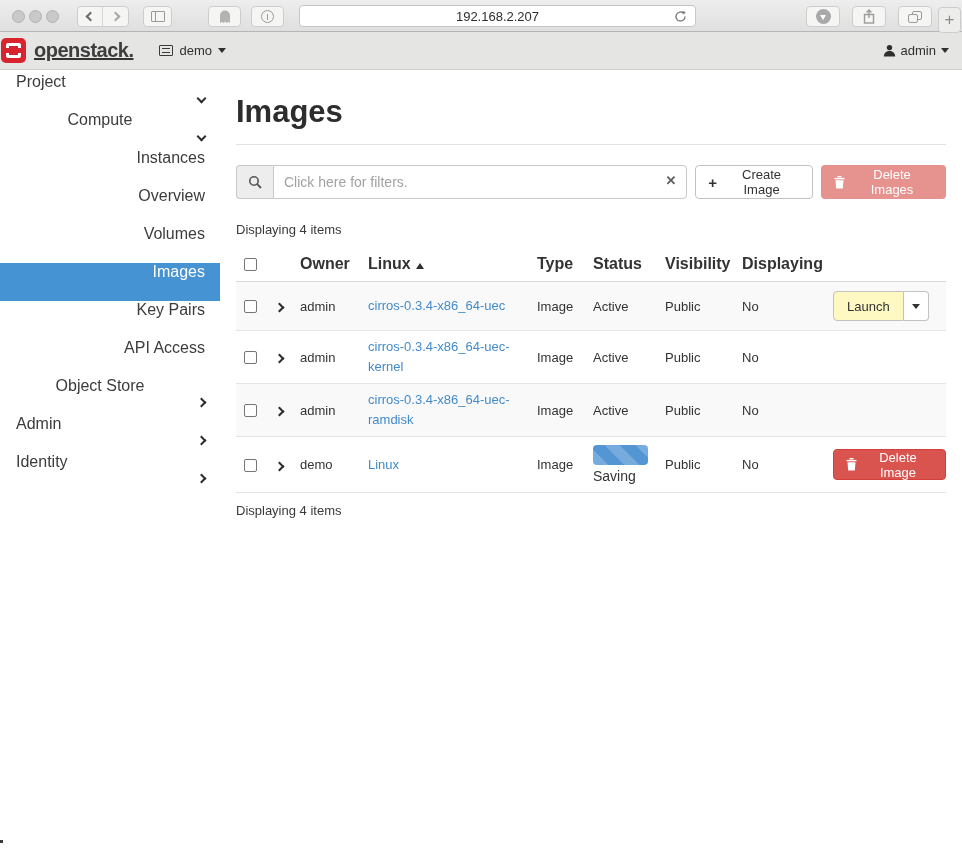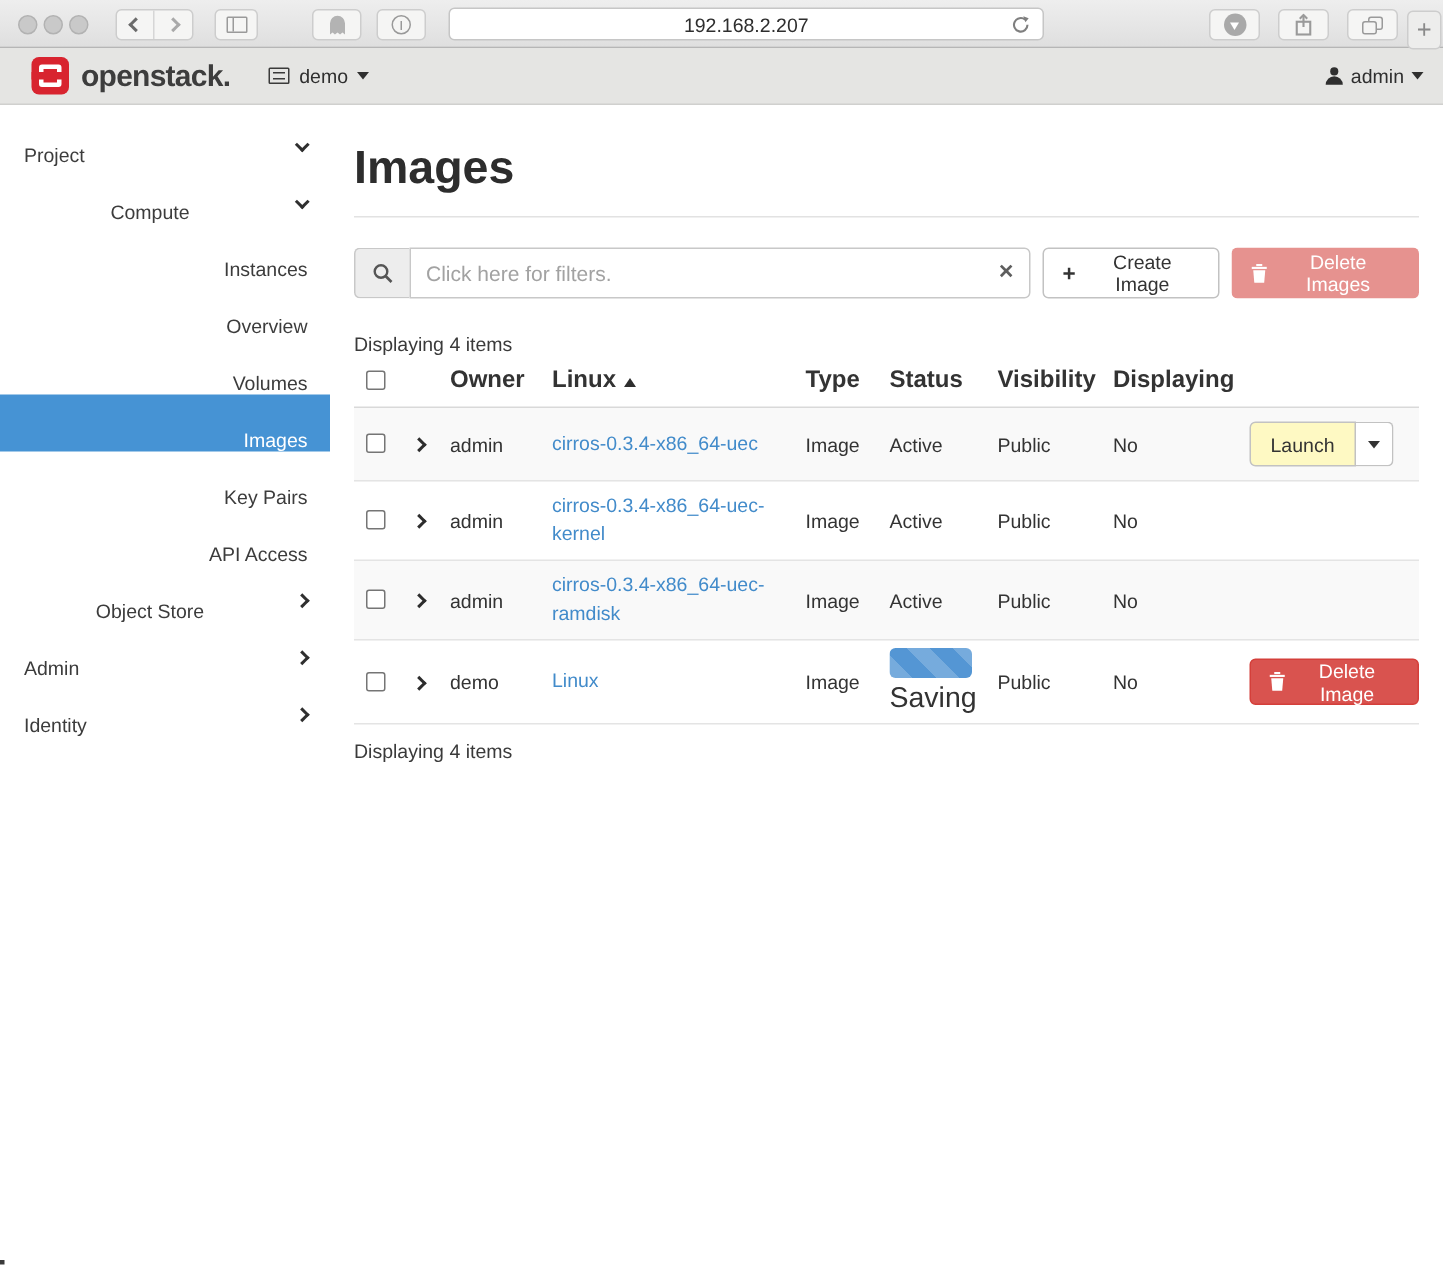--- a/index.html
+++ b/index.html
@@ -34,37 +34,37 @@
   .share-btn { left:852px; width:34px; }
   .tabs-btn { left:898px; width:34px; }
   .tabs-icon { position:relative; width:14px; height:12px; }
   .tabs-icon i { position:absolute; border:1.5px solid #9a9a9a; border-radius:2px; width:10px; height:9px; background:#f5f5f4; }
   .tabs-icon i:first-child { right:0; top:0; }
   .tabs-icon i:last-child { left:0; bottom:0; }
   .newtab-btn { left:938px; width:23px; top:7px; height:26px; color:#8a8a8a; font-size:17px; font-weight:400; background:#ededec; }
 
   
   .os-header { height:38px; background:#e5e5e3; border-bottom:1px solid #d0d0ce; display:flex; align-items:center; }
-  .brand-wrap { display:flex; align-items:flex-end; gap:8px; padding-left:21px; }
+  .brand-wrap { display:flex; align-items:center; gap:8px; padding-left:1px;text-decoration:underline; }
   .logo-mark { position:relative; width:25px; height:25px; background:#d8242f; border-radius:5px; }
   .logo-mark .ring { position:absolute; inset:5px; border:3.5px solid #fff; border-radius:2px; }
   .logo-mark .notch { position:absolute; left:0; right:0; top:50%; height:5px; margin-top:-2.5px; background:#d8242f; }
   .logo-mark .ring::after { content:""; position:absolute; inset:0; }
   .brand-text { font-size:20px; font-weight:700; color:#3d3d3d; letter-spacing:-0.5px; }
   .project-switch { display:flex; align-items:center; gap:6px; margin-left:26px; font-size:13px; color:#2f2f2f; cursor:default; }
   .list-icon { width:14px; height:11px; border:1.5px solid #3a3a3a; border-radius:1px; position:relative; }
   .list-icon::before { content:""; position:absolute; left:2px; right:2px; top:2px; height:1.3px; background:#3a3a3a; }
   .list-icon::after { content:""; position:absolute; left:2px; right:2px; top:5.5px; height:1.3px; background:#3a3a3a; }
   .caret-down { width:0; height:0; border-left:4px solid transparent; border-right:4px solid transparent; border-top:5px solid #2f2f2f; }
   .user-menu { margin-left:auto; margin-right:13px; display:flex; align-items:center; gap:5px; font-size:13px; color:#2f2f2f; }
 
   
   .layout { display:flex; height:743px; }
   .side-nav { width:220px; flex:0 0 220px; padding-top:3px; }
-  .nav-row { height:38px; display:flex; align-items:flex-end; position:relative; font-size:13px; color:#3c3c3c; cursor:default; }
+  .nav-row { height:38px; display:flex; align-items:flex-start; position:relative; font-size:16px; color:#3c3c3c; cursor:default; }
   .nav-row .chevslot { position:absolute; right:15px; top:50%; margin-top:-4px; }
   .nav-row.lvl1 { padding-left:16px; }
   .nav-row.lvl2 { justify-content:center; }
   .nav-row.lvl2 .lbl { transform:translateX(-10px); }
   .nav-row.lvl3 { justify-content:flex-end; padding-right:15px; }
   .nav-row.selected { background:var(--accent,#4693d4); color:#fff; }
 
   .main { flex:1; padding:0 16px; }
   .page-title { margin-top:24px; font-size:31px; font-weight:600; color:#2d2d2d; }
   .title-rule { border:none; border-top:1px solid #e2e2e2; margin-top:14px; }
@@ -77,21 +77,21 @@
   .ig-clear { position:absolute; right:11px; top:9px; font-size:13px; font-weight:700; color:#5e5e5e; line-height:1; cursor:pointer; }
   .btn { display:inline-flex; align-items:center; justify-content:center; gap:6px; height:34px; padding:0 12px; border-radius:4px; font-size:13px; cursor:pointer; border:1px solid transparent; font-family:"Liberation Sans", sans-serif; }
   .btn-default { background:#fff; border-color:#c2c2c2; color:#333; margin-left:8px; }
   .btn-default .plus { font-weight:700; font-size:15px; }
   .btn-danger-disabled { background:var(--danger-disabled,#e6928f); color:#fff; margin-left:8px; }
   .btn-danger { background:var(--danger,#d9534f); border-color:#d43f3a; color:#fff; height:31px; }
 
   .count-line { margin-top:23px; font-size:13px; color:#3a3a3a; }
 
   
-  .img-table { width:710px; }
+  .img-table { margin-top:10px; width:710px; }
   .t-row { display:flex; align-items:center; border-bottom:1px solid #e4e4e4; }
   .t-head { font-weight:700; height:35px; border-bottom:1px solid #d9d9d9; }
   .c-cb { width:40px; padding-left:8px; }
   .c-exp { width:24px; }
   .c-owner { width:68px; }
   .c-name { width:169px; padding-right:14px; }
   .c-type { width:56px; }
   .c-status { width:72px; }
   .c-vis { width:77px; }
   .c-prot { width:88px; }
@@ -104,21 +104,21 @@
   a.img-link { color:var(--link,#428bca); text-decoration:none; font-size:13px; line-height:1.45; cursor:pointer; }
   .cell-text { font-size:13px; }
 
   .split-btn { display:inline-flex; height:30px; }
   .split-main { background:#fef9c3; border:1px solid #c2c2c2; border-radius:4px 0 0 4px; padding:0 13px; font-size:13px; display:flex; align-items:center; cursor:pointer; }
   .split-caret { background:#fff; border:1px solid #c2c2c2; border-left:none; border-radius:0 4px 4px 0; width:25px; display:flex; align-items:center; justify-content:center; cursor:pointer; }
   .split-caret .caret-down { border-top-color:#333; border-left-width:4px; border-right-width:4px; }
 
   .progress-wrap { display:flex; flex-direction:column; align-items:flex-start; }
   .progress-bar { width:55px; height:20px; border-radius:4px; background:repeating-linear-gradient(45deg, rgba(255,255,255,0.2) 0 11px, rgba(255,255,255,0) 11px 22px), var(--progress,#5496d4); }
-  .progress-label { font-size:19px; margin-top:3px; }
+  .progress-label { font-size:14px; margin-top:3px; }
 
   .trash-icon svg { display:block; }
   .corner-dot { position:absolute; left:0; bottom:1px; width:3px; height:3px; background:#3a3a3a; }
 </style>
 </head>
 <body>
 
 <div class="stage">
 
   <div class="browser-bar">

